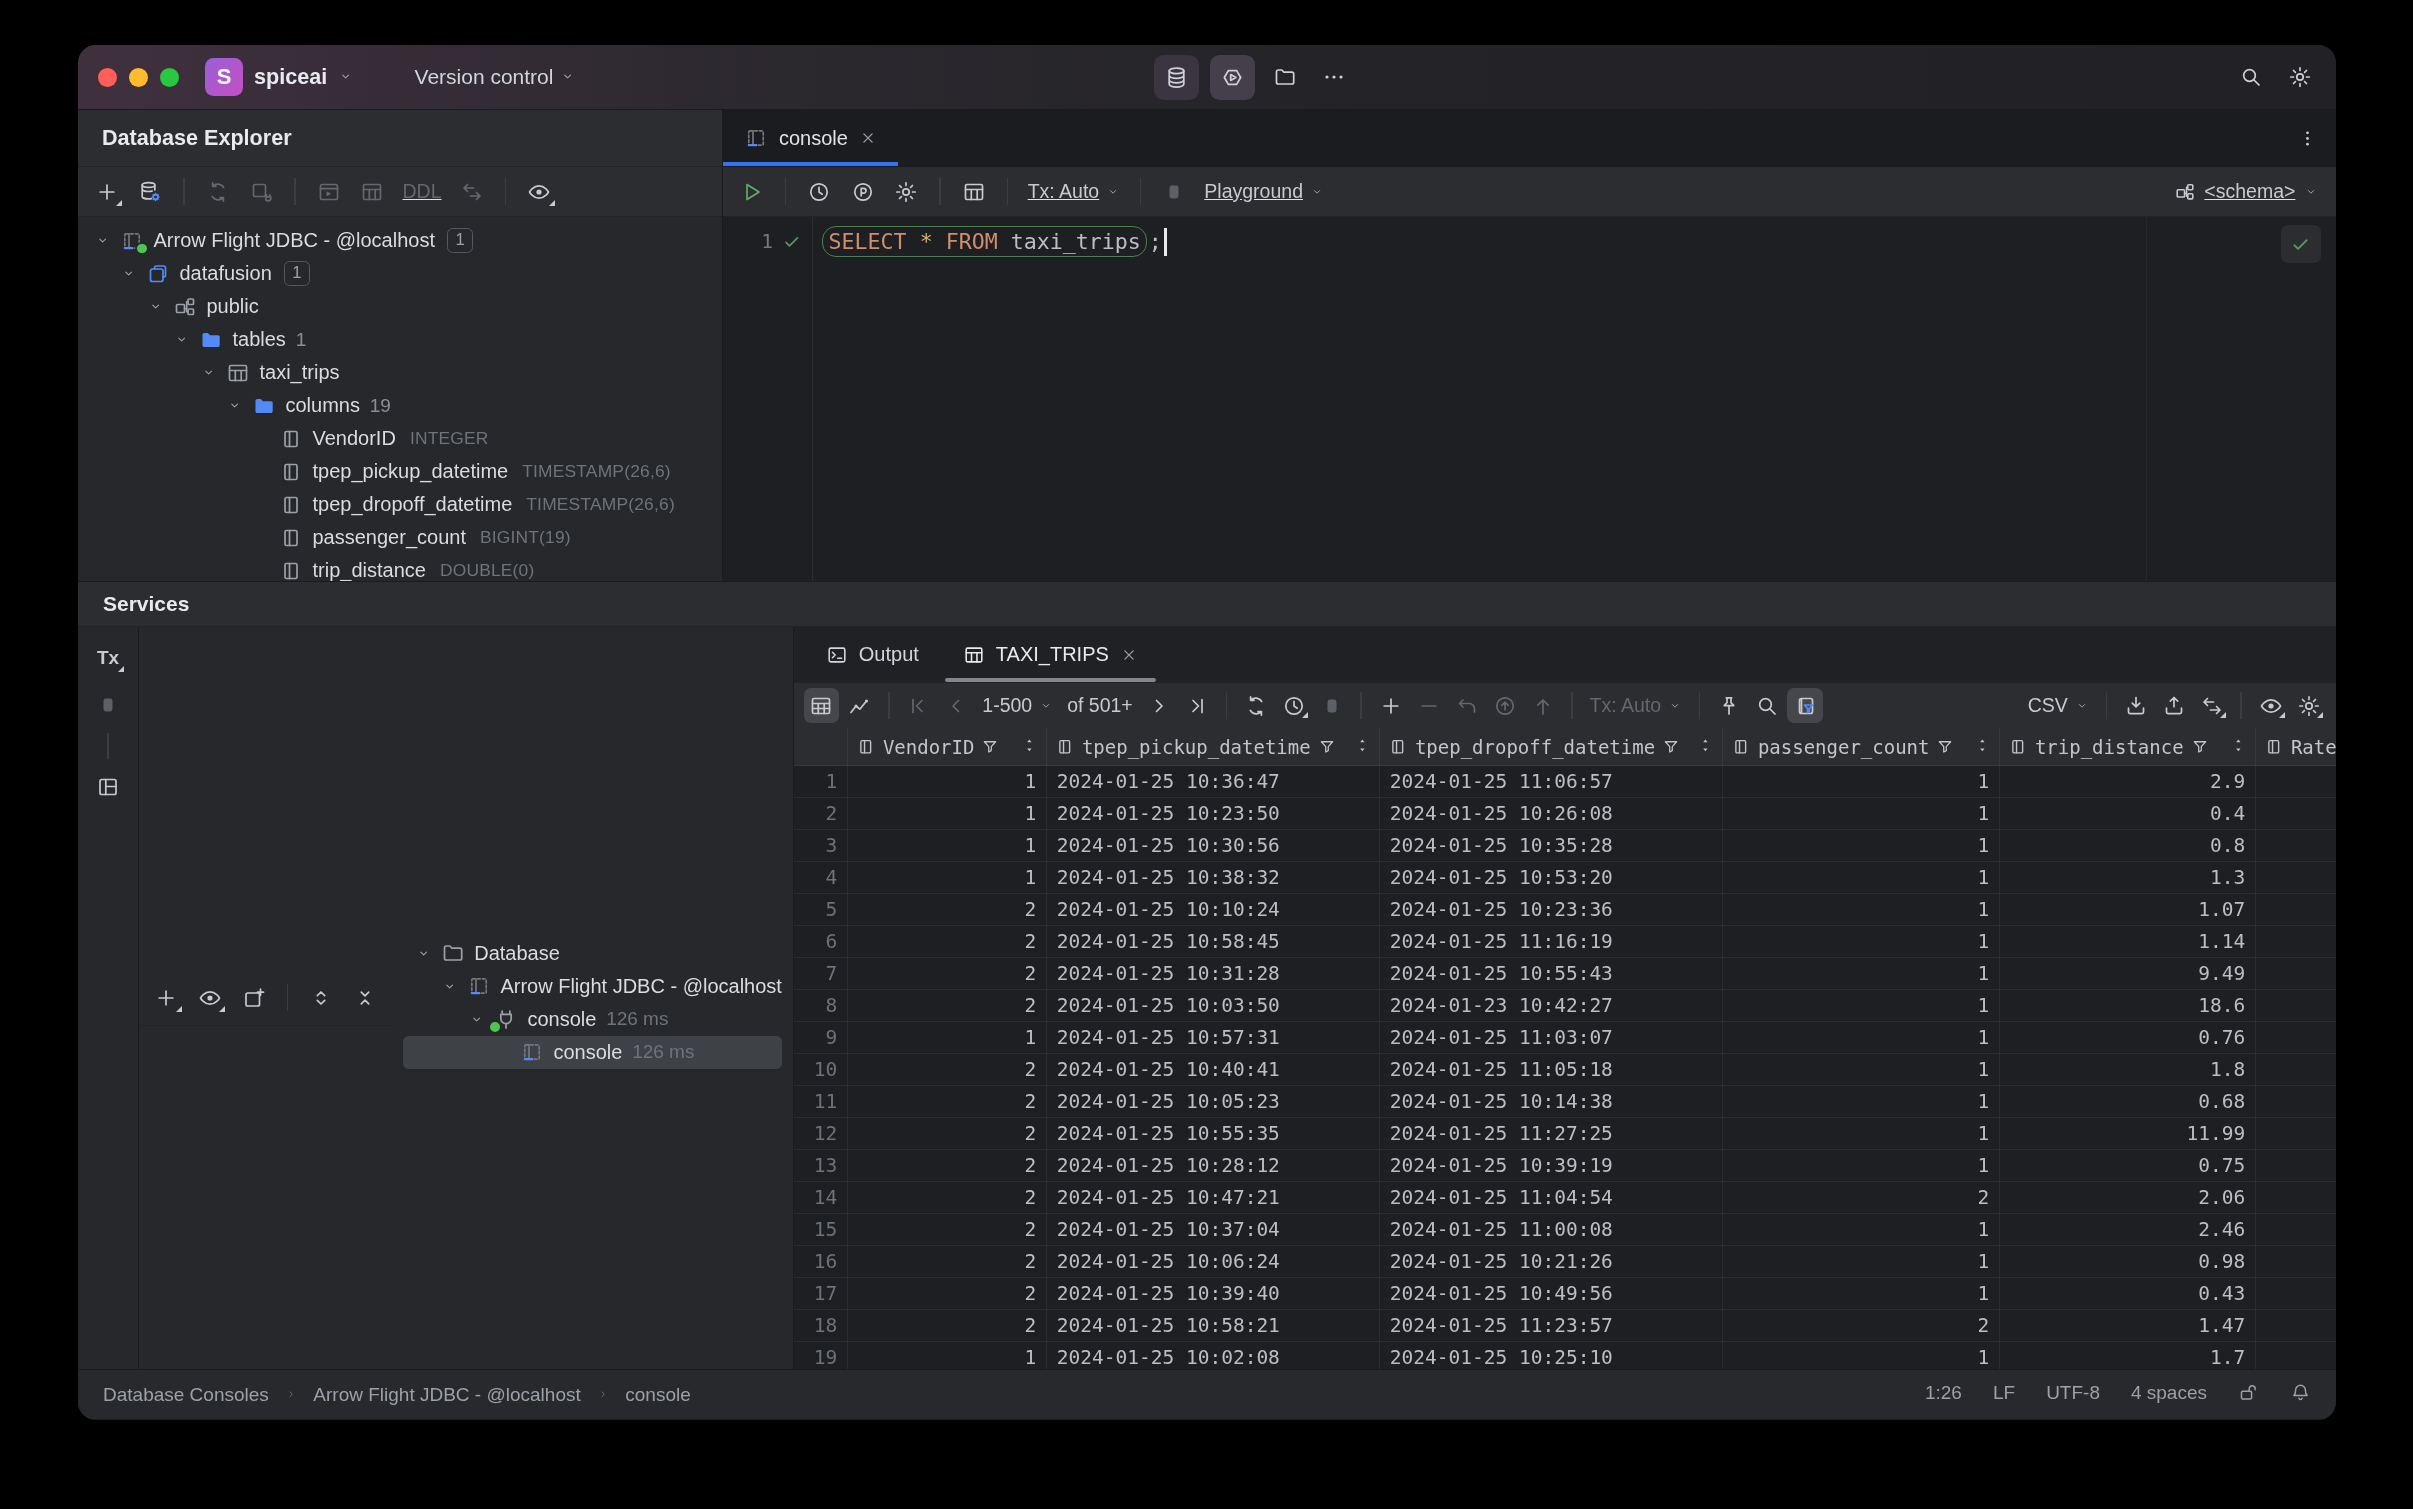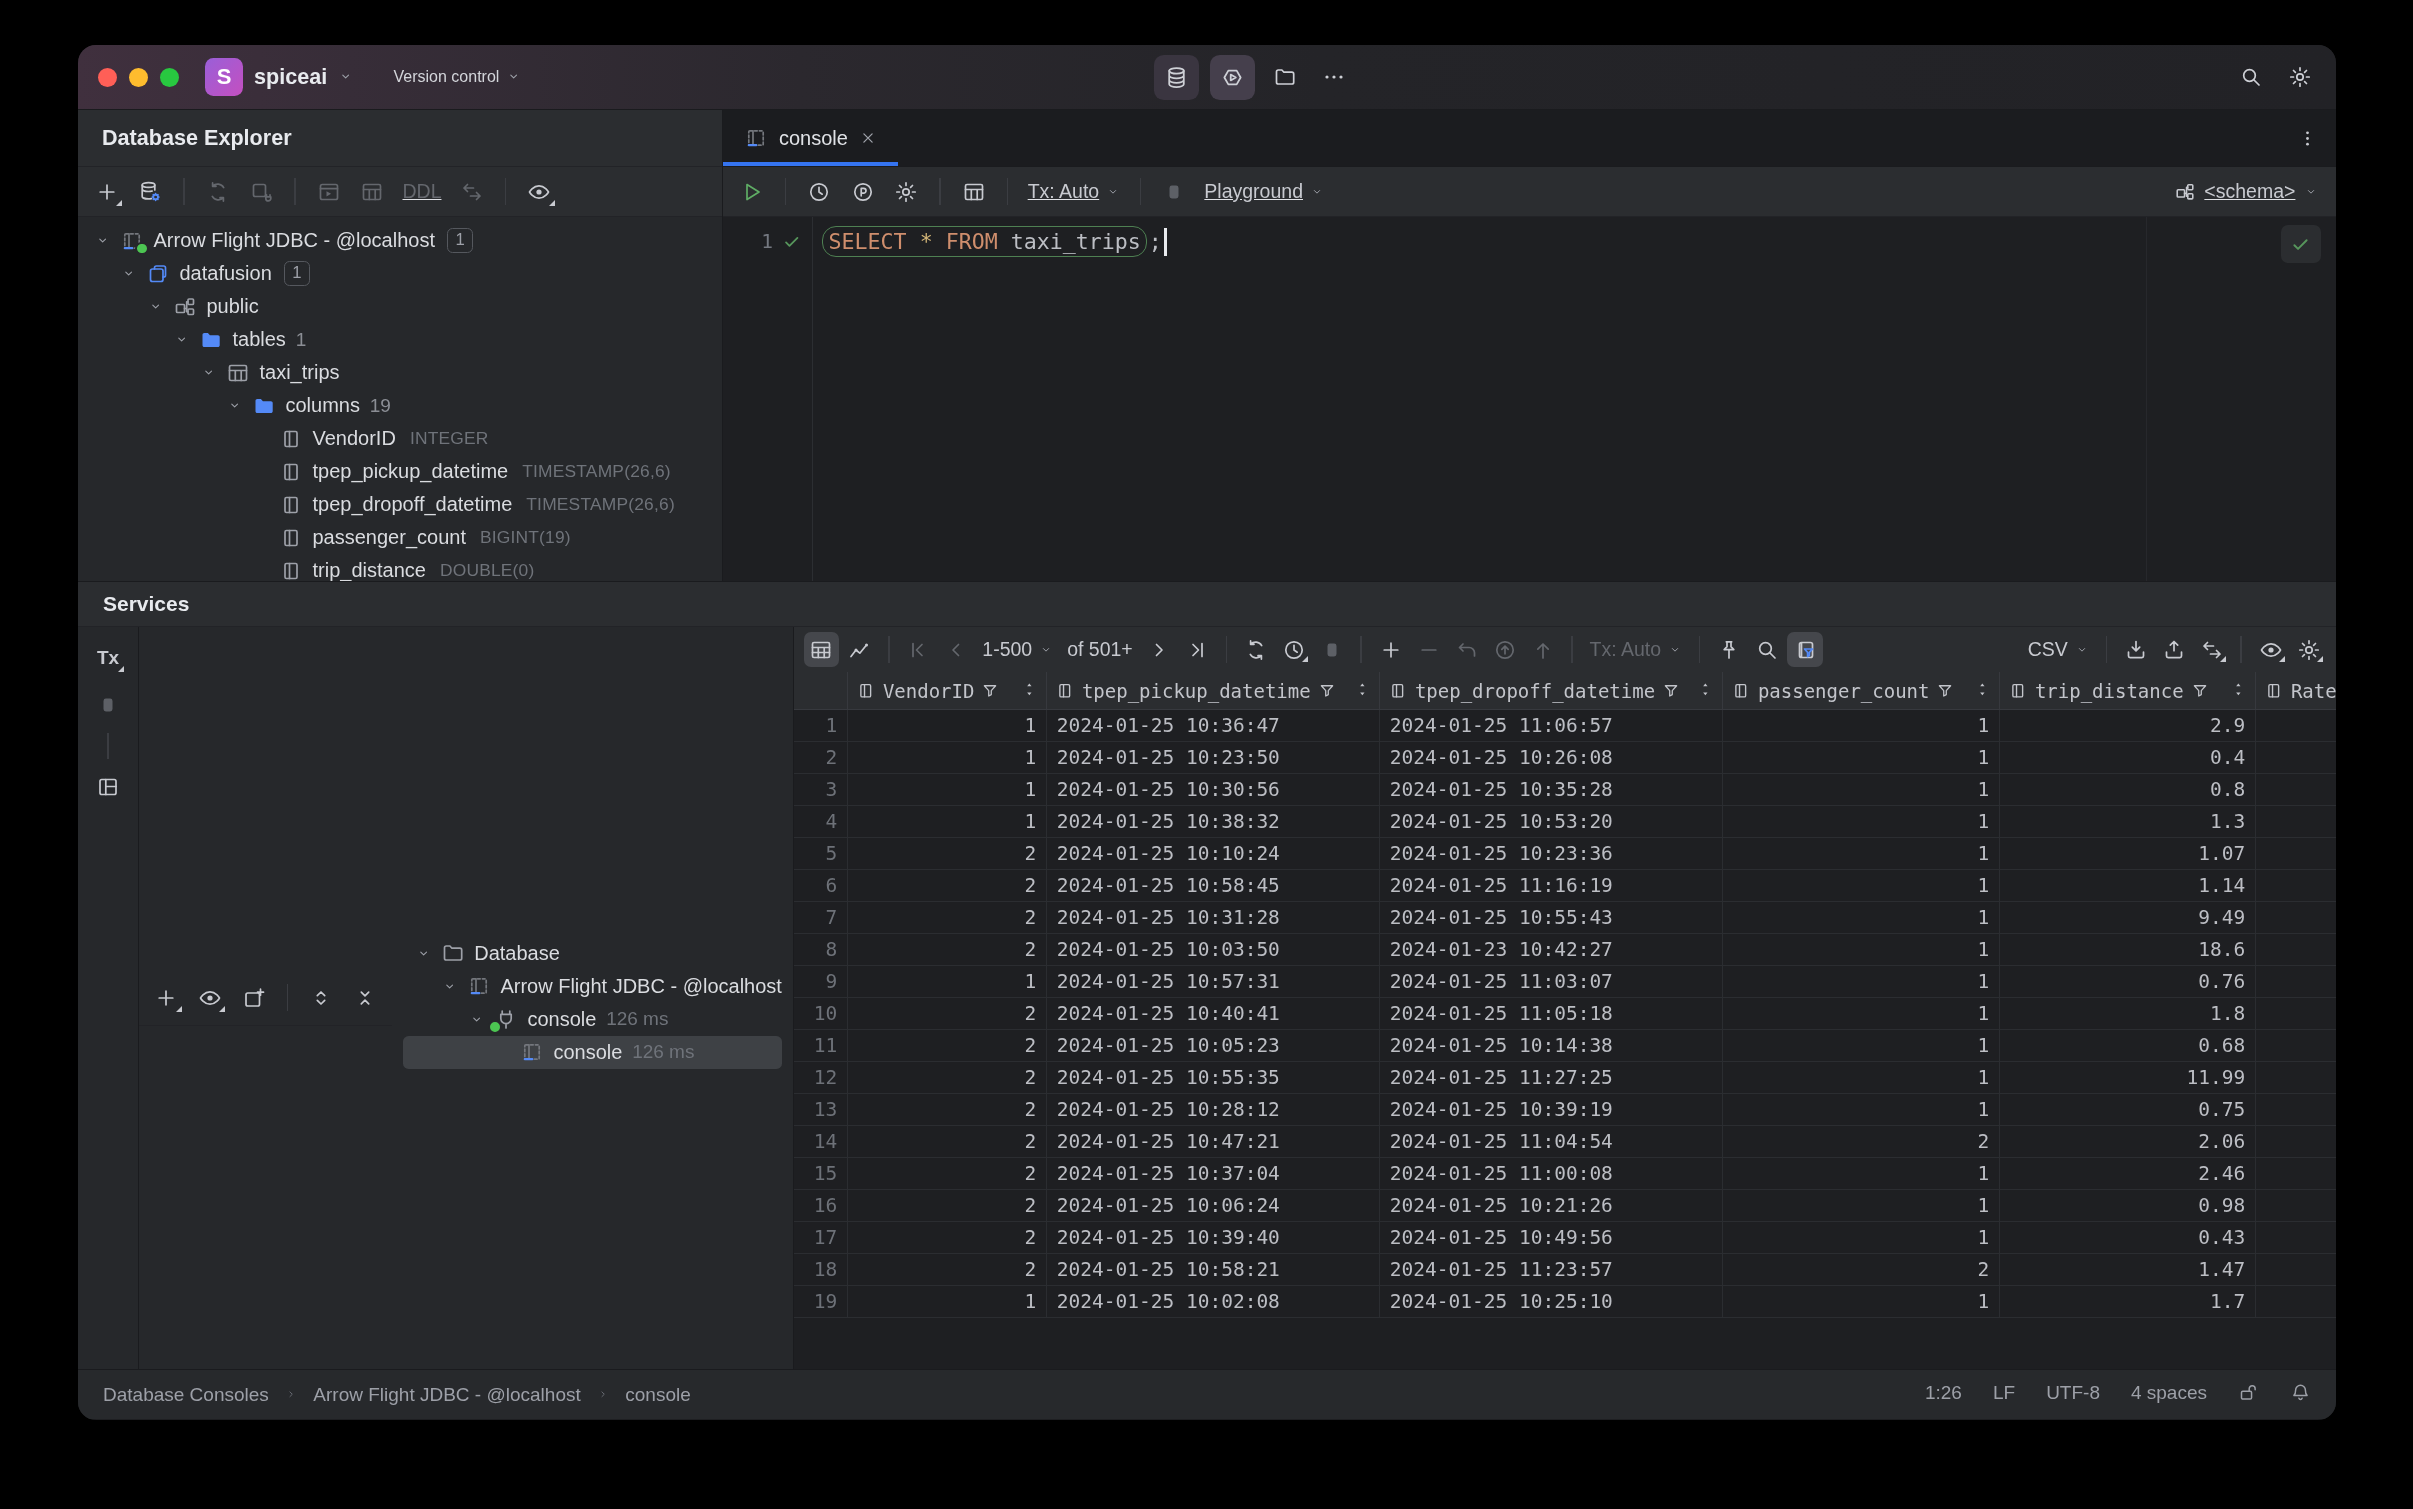--- a/index.html
+++ b/index.html
@@ -11,21 +11,21 @@
 
   
   .titlebar{height:65px;display:flex;align-items:center;position:relative;border-bottom:0.7px solid #1a1b1e;
     background:linear-gradient(90deg,#40303e 0%,#372d38 12%,#2b282e 32%,#242428 55%,#222226 100%);}
   .traffic{display:flex;gap:12px;padding-left:19.5px;}
   .dot{width:19px;height:19px;border-radius:50%;}
   .project{display:flex;align-items:center;gap:11px;margin-left:26.5px;}
   .proj-badge{width:38px;height:38px;border-radius:8.4px;background:linear-gradient(135deg,#9a5fd8,#c44fc0);display:flex;align-items:center;justify-content:center;font-size:22px;font-weight:700;color:#fff;}
   .proj-name{font-size:21.6px;font-weight:600;color:#e8eaee;}
   .chevc{color:#9da0a8;}
-  .menu-item{display:flex;align-items:center;gap:7px;margin-left:40px;font-size:16px;color:#d3d5da;}
+  .menu-item{display:flex;align-items:center;gap:7px;margin-left:61px;font-size:21px;color:#d3d5da;}
   .tb-center{position:absolute;left:1076px;top:0;height:100%;display:flex;align-items:center;gap:11px;}
   .tb-right{position:absolute;right:16.7px;top:0;height:100%;display:flex;align-items:center;gap:11px;}
   .titlebar .tb-btn{color:#ced0d6;}
   .titlebar .tb-btn.bgbtn{width:45px;height:45px;border-radius:9.8px;background:#3a3540;}
   .titlebar .tb-btn.bgbtn.act{background:#453f4c;}
 
   
   .tb-btn{height:38px;min-width:38px;padding:0 5.6px;border-radius:7px;display:inline-flex;align-items:center;justify-content:center;gap:7px;color:#c8cad0;position:relative;flex:none;}
   .tb-btn.dim{color:#64676d;}
   .tb-btn.act{background:#45474c;}
@@ -753,20 +753,37 @@
                 <svg class="ic" width="24" height="24" viewBox="0 0 24 24">
                   <use href="#i-dsource"></use>
                 </svg>
               </span>
               <span class="tlabel">console</span>
               <span class="ttime">126 ms</span>
             </div>
           </div>
       </div>
       <div class="results">
+        <div class="res-tabs" id="res-tabs">
+            <div class="rtab">
+              <svg class="ic" width="22" height="22" viewBox="0 0 24 24">
+                <use href="#i-terminal"></use>
+              </svg>
+              <span>Output</span>
+            </div>
+            <div class="rtab active">
+              <svg class="ic" width="22" height="22" viewBox="0 0 24 24">
+                <use href="#i-table"></use>
+              </svg>
+              <span>TAXI_TRIPS</span>
+              <svg class="ic xicon" width="18" height="18" viewBox="0 0 24 24">
+                <use href="#i-close"></use>
+              </svg>
+            </div>
+          </div>
         <div class="res-toolbar">
           <span id="res-tb-left" style="display:inline-flex;align-items:center;gap:2.8px">
               <span class="tb-btn act">
                 <svg class="ic" width="24" height="24" viewBox="0 0 24 24">
                   <use href="#i-grid"></use>
                 </svg>
               </span>
               <span class="tb-btn">
                 <svg class="ic" width="24" height="24" viewBox="0 0 24 24">
                   <use href="#i-chart"></use>

